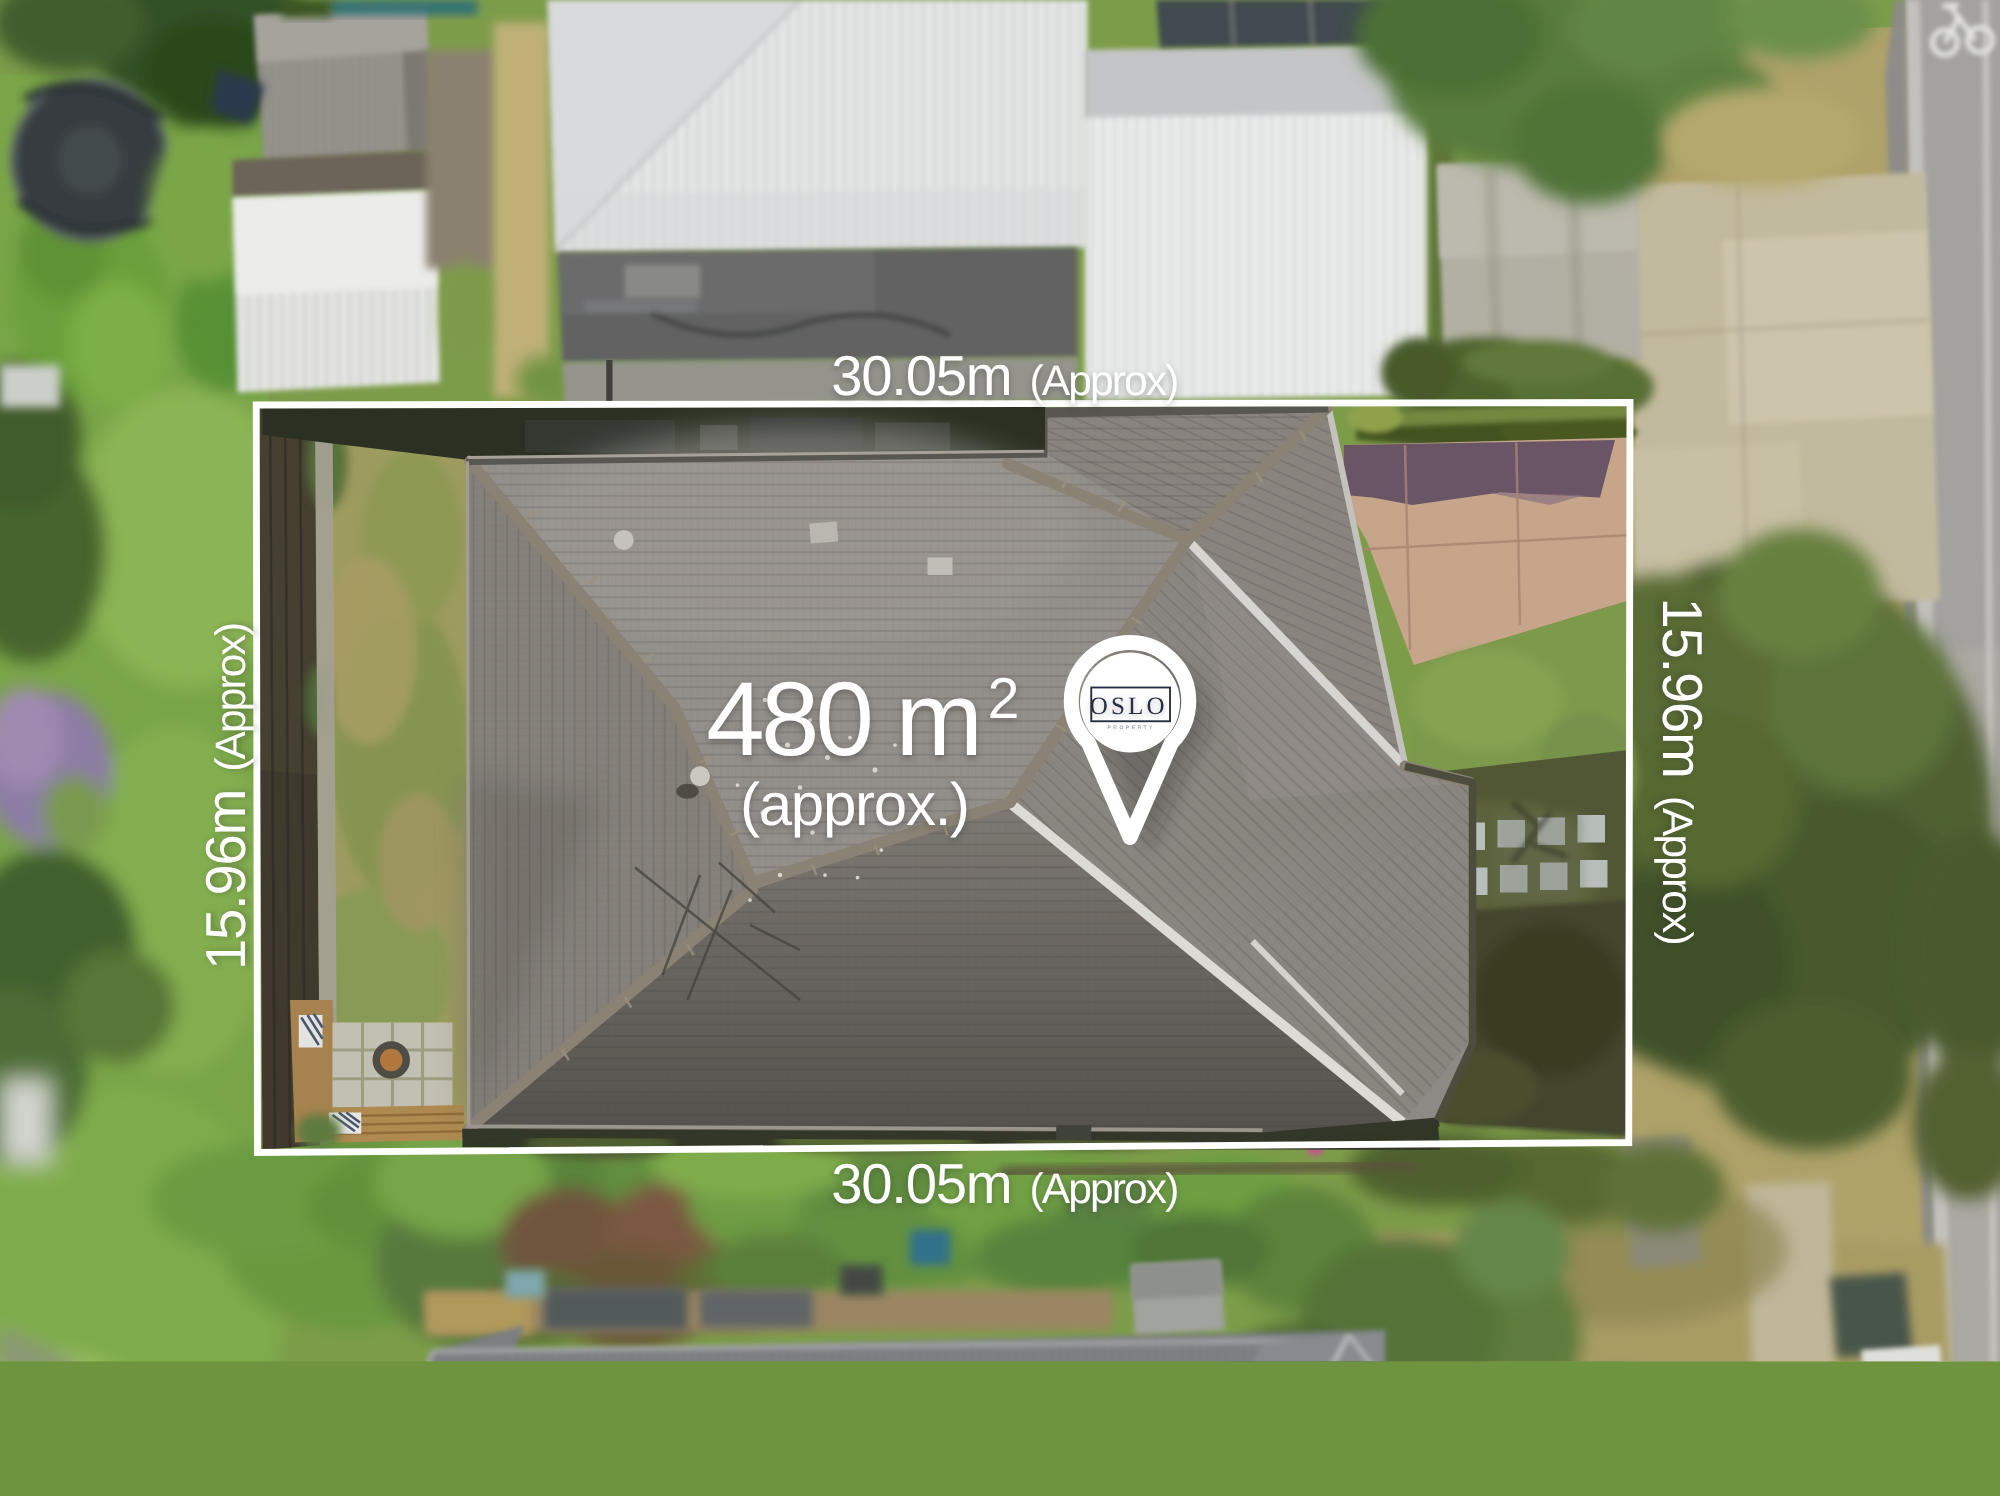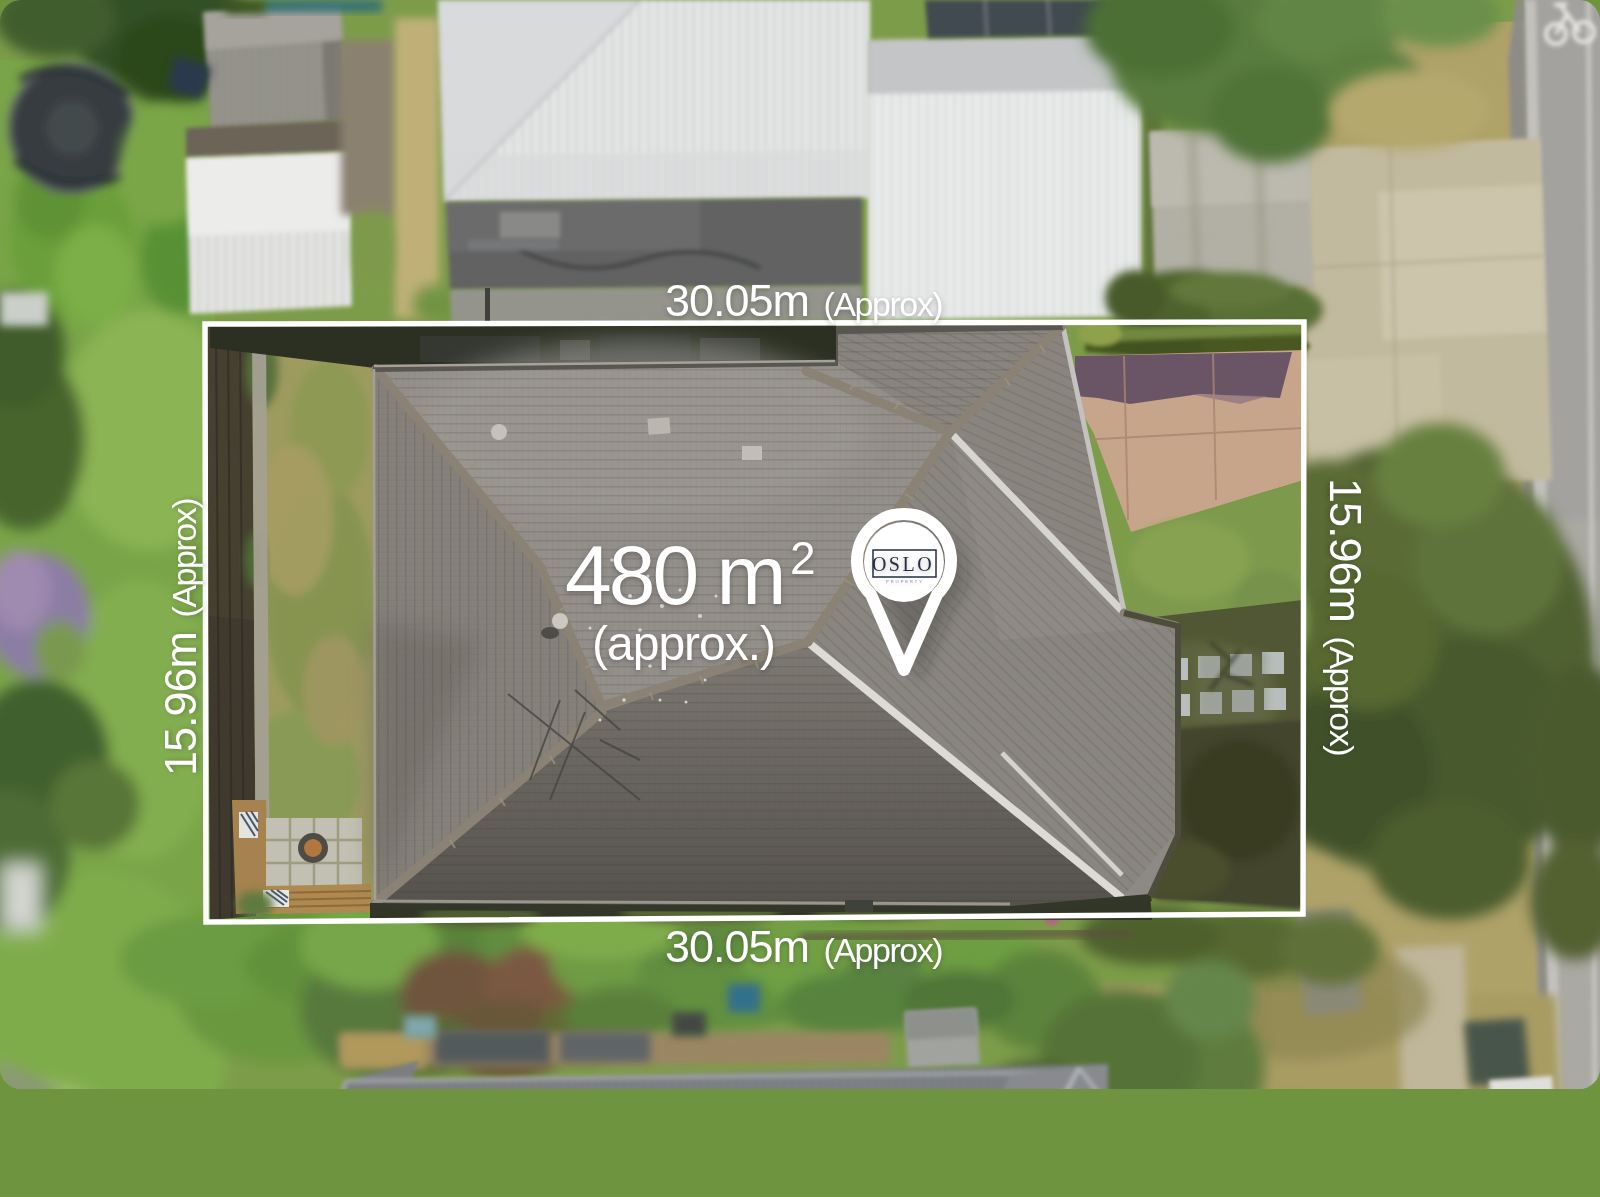--- a/index.html
+++ b/index.html
@@ -1,16 +1,16 @@
 <!DOCTYPE html>
 <html><head>
 <meta charset="utf-8">
 <style>
 html,body{margin:0;padding:0;background:#6f9440;}
-#wrap{position:relative;width:1600px;height:1089px;overflow:hidden;font-family:"Liberation Sans",sans-serif;border-radius:21px;}
+#wrap{position:relative;width:1600px;height:1089px;overflow:hidden;font-family:"Liberation Sans",sans-serif;}
 svg{display:block} text{text-shadow:0 2px 5px rgba(40,40,40,0.35);}
 </style>
 </head>
 <body>
 <div id="wrap">
 <svg width="1600" height="1197" viewBox="0 0 1600 1197">
 <defs>
 <filter id="b2" x="-30%" y="-30%" width="160%" height="160%">
           <feGaussianBlur stdDeviation="2"></feGaussianBlur>
         </filter>

